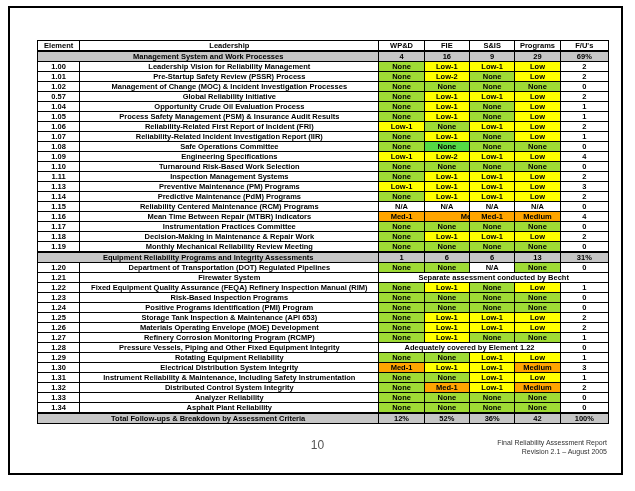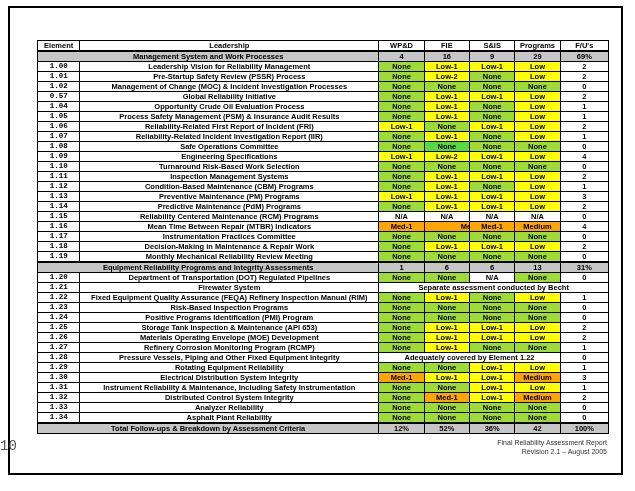--- a/index.html
+++ b/index.html
@@ -26,27 +26,27 @@
   .col-fu   { width:48px; }
   tr.title-row td {
     font-size:11px; line-height:13px; height:13px; border-bottom-width:2px;
   }
   tr.head-row th { background:#ffffff; }
   th.h-desc { text-align:left; padding-left:4px; }
   tr.section-row td {
     background:#c6c6c6; border-top-width:2px; border-bottom-width:1px;
   }
   td.sec-label { font-size:9px; text-align:left; padding-left:3px; line-height:11px; height:11px; }
-  td.el-cell  { text-align:center;font-family:Liberation Mono, monospace; }
+  td.el-cell  { text-align:center; }
   td.desc-cell { text-align:left; padding-left:4px; }
   tr.total-row td { background:#c6c6c6; border-top-width:2px; }
   td.total-label { font-size:9px; text-align:left; padding-left:3px; line-height:11px; height:11px; }
   .footer-page {
-    position:absolute; left:0; right:0; top:438px; 
-    font-size:14px; color:#555;font-family:Liberation Mono, monospace;
+    position:absolute; left:0; right:0; top:438px; text-align:center;
+    font-size:12px; color:#555;
   }
   .footer-right {
     position:absolute; right:28px; top:438px; text-align:right;
     font-size:7px; line-height:9px; color:#333;
   }
 </style>
 </head>
 <body>
 
 <div class="page-border"></div>
@@ -183,29 +183,20 @@
       <tr>
         <td class="el-cell">1.11</td>
         <td class="desc-cell">Inspection Management Systems</td>
         <td style="background: rgb(159, 219, 53);">None</td>
         <td style="background: rgb(255, 255, 0);">Low-1</td>
         <td style="background: rgb(255, 255, 0);">Low-1</td>
         <td style="background: rgb(255, 255, 0);">Low</td>
         <td>2</td>
       </tr>
       <tr>
-        <td class="el-cell">1.12</td>
-        <td class="desc-cell">Condition-Based Maintenance (CBM) Programs</td>
-        <td style="background: rgb(159, 219, 53);">None</td>
-        <td style="background: rgb(255, 255, 0);">Low-1</td>
-        <td style="background: rgb(159, 219, 53);">None</td>
-        <td style="background: rgb(255, 255, 0);">Low</td>
-        <td>1</td>
-      </tr>
-      <tr>
         <td class="el-cell">1.13</td>
         <td class="desc-cell">Preventive Maintenance (PM) Programs</td>
         <td style="background: rgb(255, 255, 0);">Low-1</td>
         <td style="background: rgb(255, 255, 0);">Low-1</td>
         <td style="background: rgb(255, 255, 0);">Low-1</td>
         <td style="background: rgb(255, 255, 0);">Low</td>
         <td>3</td>
       </tr>
       <tr>
         <td class="el-cell">1.14</td>

